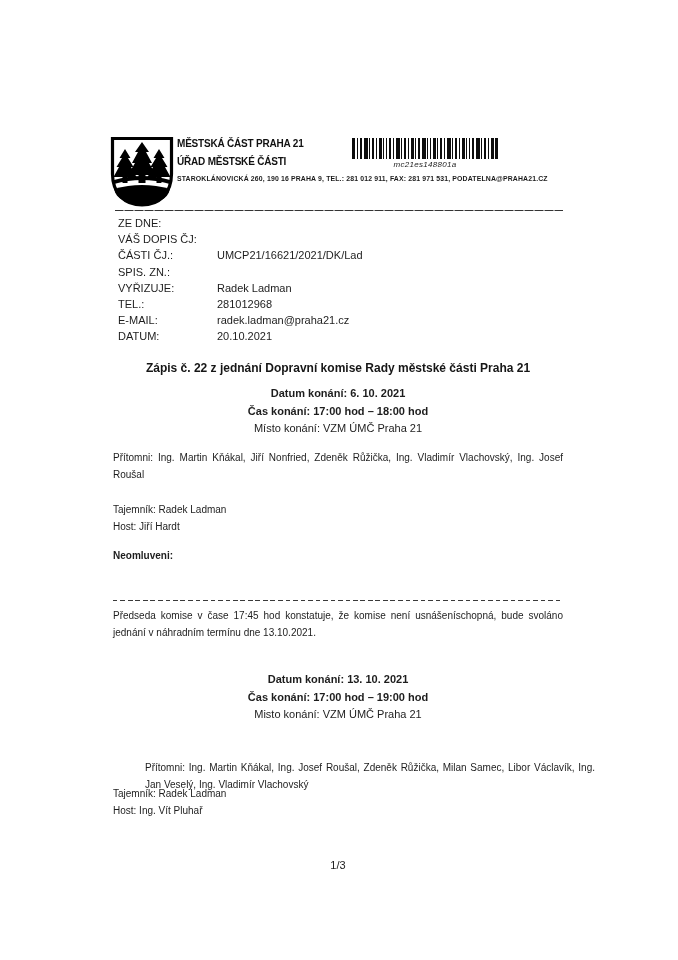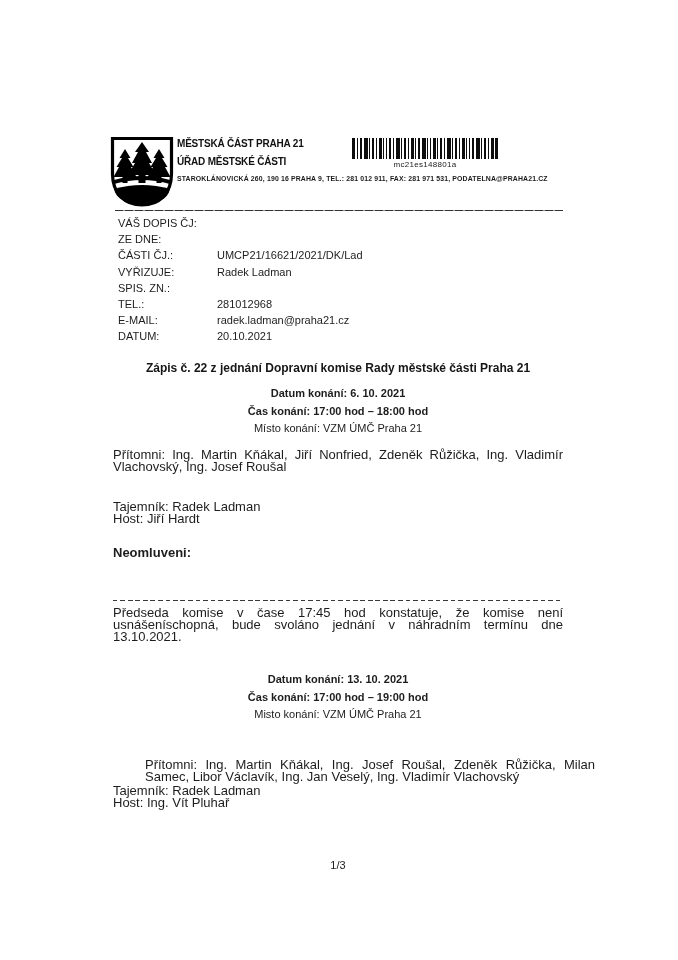--- a/index.html
+++ b/index.html
@@ -8,40 +8,40 @@
     font-family:"Liberation Sans", sans-serif;color:#1d1d1d;
     -webkit-font-smoothing:antialiased;
   }
   
   .logo{position:absolute;left:110px;top:136px;width:64px;height:72px;}
   .org{position:absolute;left:177px;top:135px;white-space:nowrap;}
   .org-line{font-size:10px;line-height:18px;font-weight:600;letter-spacing:-.2px;color:#111;}
   .org-address{font-size:6.9px;line-height:9px;margin-top:3px;letter-spacing:.15px;color:#1a1a1a;font-weight:600;}
   .barcode-wrap{position:absolute;left:352px;top:138px;width:146px;text-align:center;}
   .barcode{display:block;width:146px;height:21px;}
-  .barcode-text{font-size:8px;line-height:10px;color:#222;margin-top:1px;letter-spacing:.3px;}
+  .barcode-text{font-size:8px;line-height:10px;color:#222;margin-top:1px;letter-spacing:.3px;font-style:italic;}
   
   .sep{position:absolute;height:1.4px;}
   .sep1{left:115px;top:210px;width:448px;
     background:repeating-linear-gradient(90deg,#343434 0 8px,#9a9a9a 8px 10px);}
   .sep2{left:113px;top:600px;width:450px;height:1.1px;
     background:repeating-linear-gradient(90deg,#3a3a3a 0 4.5px,transparent 4.5px 7.5px);}
   
   .fields{position:absolute;left:118px;top:215px;font-size:11px;line-height:16.2px;}
   .frow{display:flex;}
   .flabel{width:99px;flex:0 0 99px;}
   .fvalue{white-space:nowrap;}
   
   .title{position:absolute;left:113px;top:361px;width:450px;text-align:center;
     font-weight:bold;font-size:12px;line-height:15px;color:#161616;}
   .mhead{position:absolute;left:113px;width:450px;text-align:center;font-size:11px;line-height:17.5px;}
   .m1head{top:385px;}
   .m2head{top:671px;}
   .bold{font-weight:bold;}
-  .para{position:absolute;left:113px;width:450px;font-size:13px;line-height:12px;margin:0;}
+  .para{position:absolute;left:113px;width:450px;font-size:10px;line-height:17px;margin:0;}
   .just{text-align:justify;}
   .p-att1{top:449px;}
   .p-taj1{top:501px;}
   .p-nep{top:547px;}
   .p-note{top:607px;}
   .p-att2{top:759px;margin-left:32px;}
   .p-taj2{top:785px;}
   .pagenum{position:absolute;left:113px;top:831px;width:450px;text-align:center;font-size:11px;margin-top:28px;}
 </style>
 </head>
@@ -111,38 +111,38 @@
         <rect x="143" width="3" height="21"></rect>
       </g>
     </svg>
     <div class="barcode-text">mc21es148801a</div>
   </div>
 
   <div class="sep sep1"></div>
 
   <div class="fields">
     <div class="frow">
-      <span class="flabel">VÁŠ DOPIS ČJ:</span>
+      <span class="flabel">ZE DNE:</span>
       <span class="fvalue"></span>
     </div>
     <div class="frow">
-      <span class="flabel">ZE DNE:</span>
+      <span class="flabel">VÁŠ DOPIS ČJ:</span>
       <span class="fvalue"></span>
     </div>
     <div class="frow">
       <span class="flabel">ČÁSTI ČJ.:</span>
       <span class="fvalue">UMCP21/16621/2021/DK/Lad</span>
     </div>
     <div class="frow">
+      <span class="flabel">SPIS. ZN.:</span>
+      <span class="fvalue"></span>
+    </div>
+    <div class="frow">
       <span class="flabel">VYŘIZUJE:</span>
       <span class="fvalue">Radek Ladman</span>
-    </div>
-    <div class="frow">
-      <span class="flabel">SPIS. ZN.:</span>
-      <span class="fvalue"></span>
     </div>
     <div class="frow">
       <span class="flabel">TEL.:</span>
       <span class="fvalue">281012968</span>
     </div>
     <div class="frow">
       <span class="flabel">E-MAIL:</span>
       <span class="fvalue">radek.ladman@praha21.cz</span>
     </div>
     <div class="frow">

